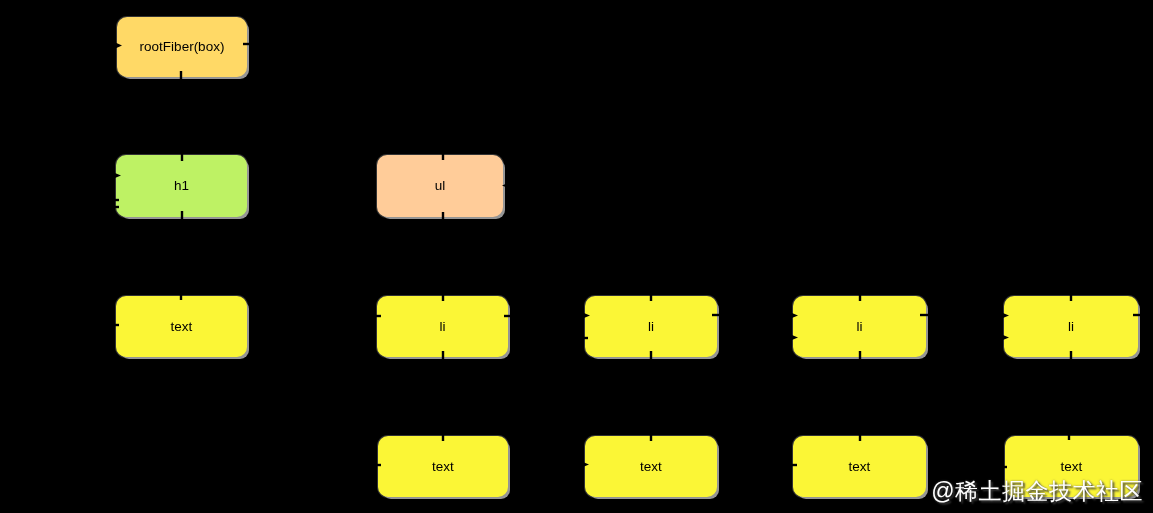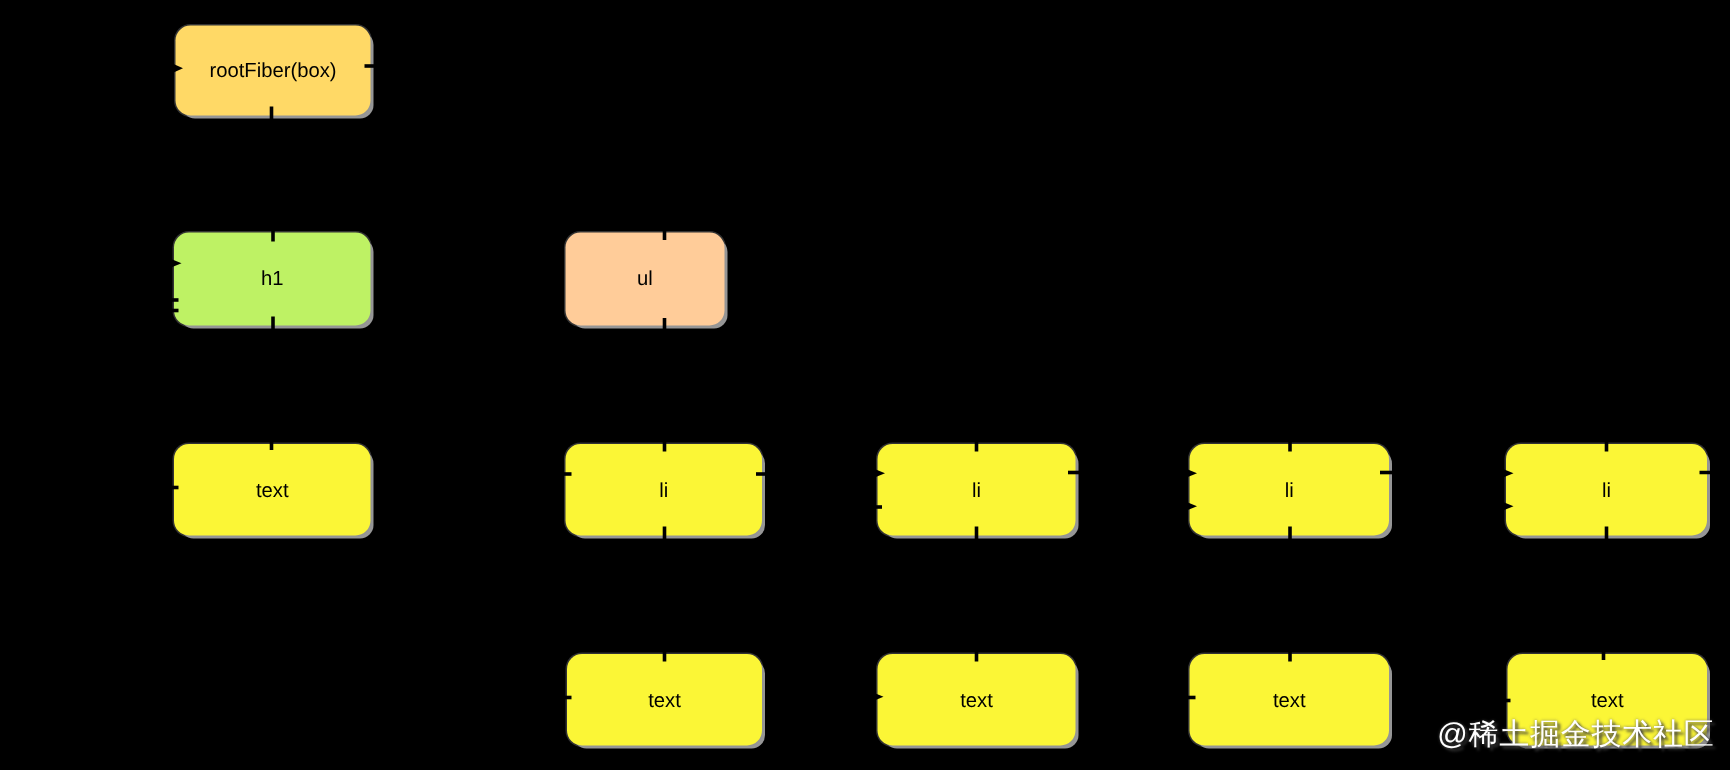--- a/index.html
+++ b/index.html
@@ -24,21 +24,21 @@
     color: #000000;
     font-size: 13.5px;
     line-height: 1;
     
     box-shadow: 0 0 0 1px rgba(145,145,145,0.35), 3px 3px 0 -1px rgba(208,208,208,0.72);
     white-space: nowrap;
   }
   
   .n-rootfiber { left:117px;  top:17px;  width:130px; height:60px; }
   .n-h1        { left:116px;  top:155px; width:131px; height:62px; }
-  .n-ul        { left:377px;  top:155px; width:106px; height:62px;text-align:center; }
+  .n-ul        { left:377px;  top:155px; width:126px; height:62px;text-align:center; }
   .n-text1     { left:116px;  top:296px; width:131px; height:61px; }
   .n-li1       { left:377px;  top:296px; width:131px; height:61px; }
   .n-li2       { left:585px;  top:296px; width:132px; height:61px; }
   .n-li3       { left:793px;  top:296px; width:133px; height:61px; }
   .n-li4       { left:1004px; top:296px; width:134px; height:61px; }
   .n-text2     { left:378px;  top:436px; width:130px; height:61px; }
   .n-text3     { left:585px;  top:436px; width:132px; height:61px; }
   .n-text4     { left:793px;  top:436px; width:133px; height:61px; }
   .n-text5     { left:1005px; top:436px; width:133px; height:61px; }
 
@@ -50,21 +50,21 @@
     pointer-events: none;
   }
   .stubs line { stroke: #000000; stroke-width: 2.4; }
   .stubs polygon { fill: #000000; }
 
   .watermark {
     position: absolute;
     top: 476px;
     right: 10px;
     height: 24px;
-    font-size: 20px;
+    font-size: 23px;
     letter-spacing: 0.5px;
     font-weight: 500;
     text-shadow: 2px 2px 2px rgba(60,60,60,0.95), 0 0 2px rgba(90,90,90,0.8);
     z-index: 5;
   }
 </style>
 </head>
 <body>
 
 <div class="canvas" style="background-color: rgb(0, 0, 0);">

